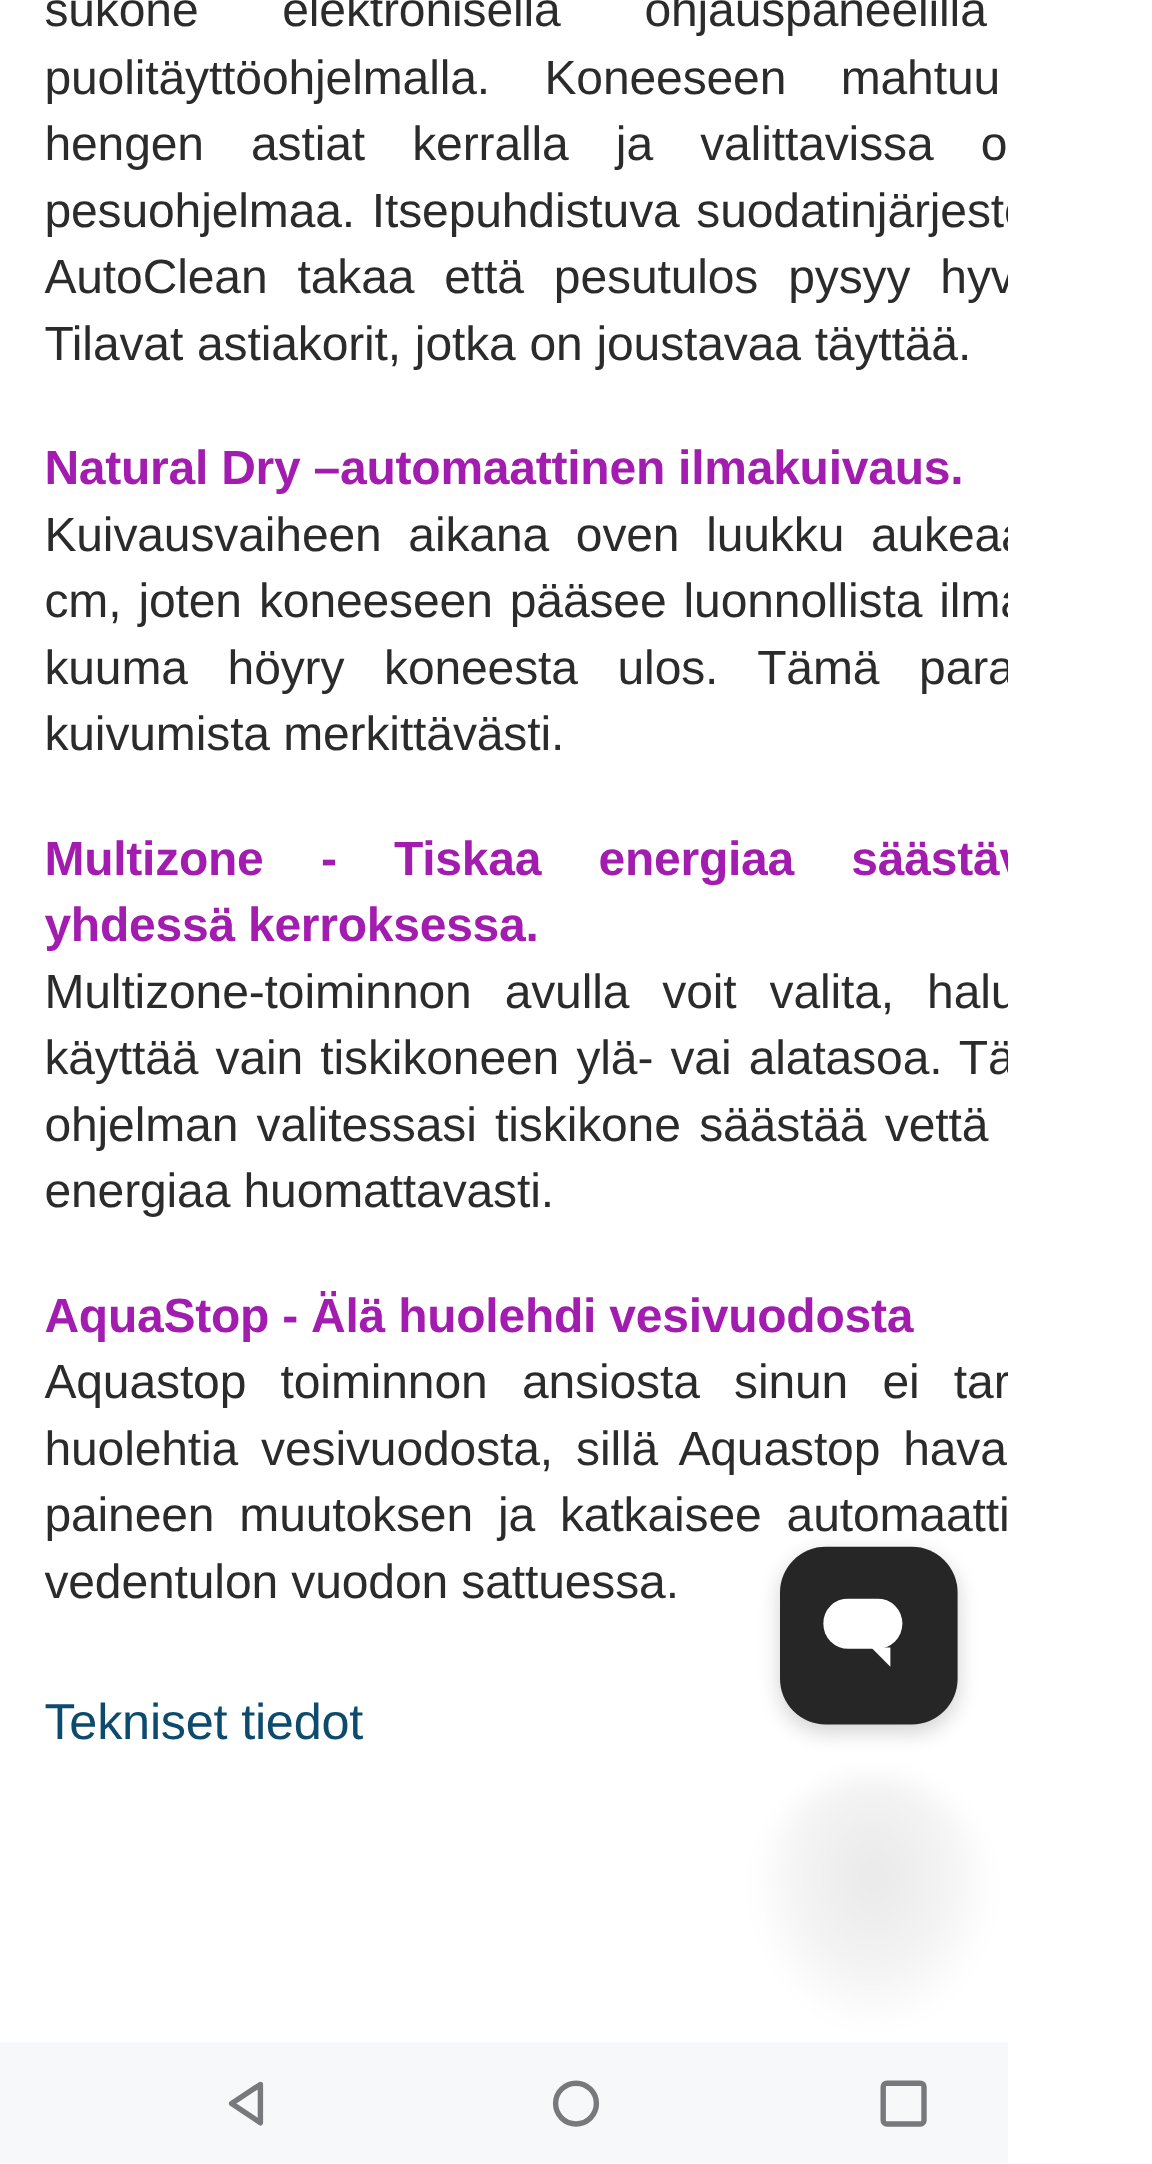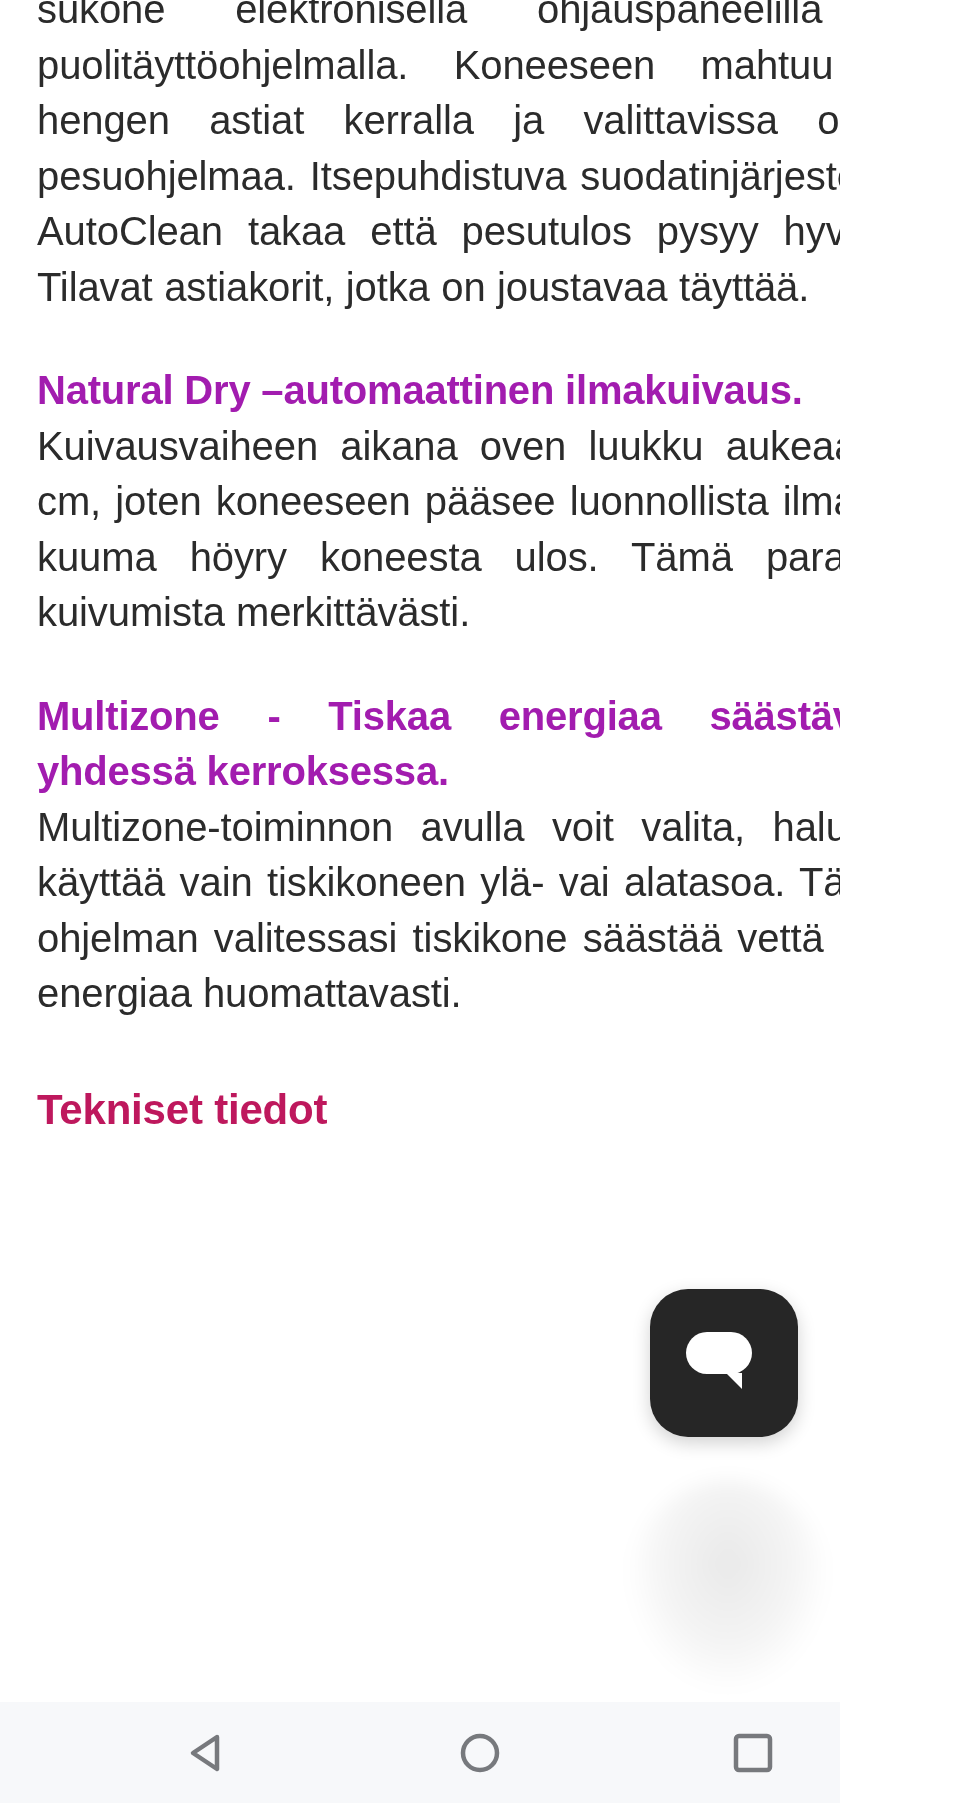--- a/index.html
+++ b/index.html
@@ -76,24 +76,24 @@
     color: #2b2b2b;
     font-size: 40px;
     line-height: 55.5px;
     letter-spacing: -0.1px;
     text-align: justify;
     text-justify: inter-word;
   }
 
   .section-title {
     margin: 60px 0 0 0;
-    color: #be185d;
+    color: #0c4a6e;
     font-size: 42px;
     line-height: 56px;
-    font-weight: 700;
+    font-weight: 400;
     letter-spacing: -0.2px;
   }
 
   
   .chat-shadow {
     position: absolute;
     left: 628px;
     top: 1480px;
     width: 200px;
     height: 210px;
@@ -169,20 +169,24 @@
       <div class="para-block">
         <p class="head">Natural Dry –automaattinen ilmakuivaus.</p>
         <p class="body">Kuivausvaiheen aikana oven luukku aukeaa 12 cm, joten koneeseen pääsee luonnollista ilmaa ja kuuma höyry koneesta ulos. Tämä parantaa kuivumista merkittävästi.</p>
       </div>
 
       <div class="para-block">
         <p class="head">Multizone - Tiskaa energiaa säästävästi yhdessä kerroksessa.</p>
         <p class="body">Multizone-toiminnon avulla voit valita, haluatko käyttää vain tiskikoneen ylä- vai alatasoa. Tämän ohjelman valitessasi tiskikone säästää vettä sekä energiaa huomattavasti.</p>
       </div>
 
+      <div class="para-block">
+        <p class="head">AquaStop - Älä huolehdi vesivuodosta</p>
+        <p class="body">Aquastop toiminnon ansiosta sinun ei tarvitse huolehtia vesivuodosta, sillä Aquastop havaitsee paineen muutoksen ja katkaisee automaattisesti vedentulon vuodon sattuessa.</p>
+      </div>
 
       <h2 class="section-title">Tekniset tiedot</h2>
 
     </div>
 
     <div class="chat-shadow"></div>
 
     <button class="chat-launcher">
       <span>
         <svg width="76" height="62" viewBox="0 0 76 62" xmlns="http://www.w3.org/2000/svg">

